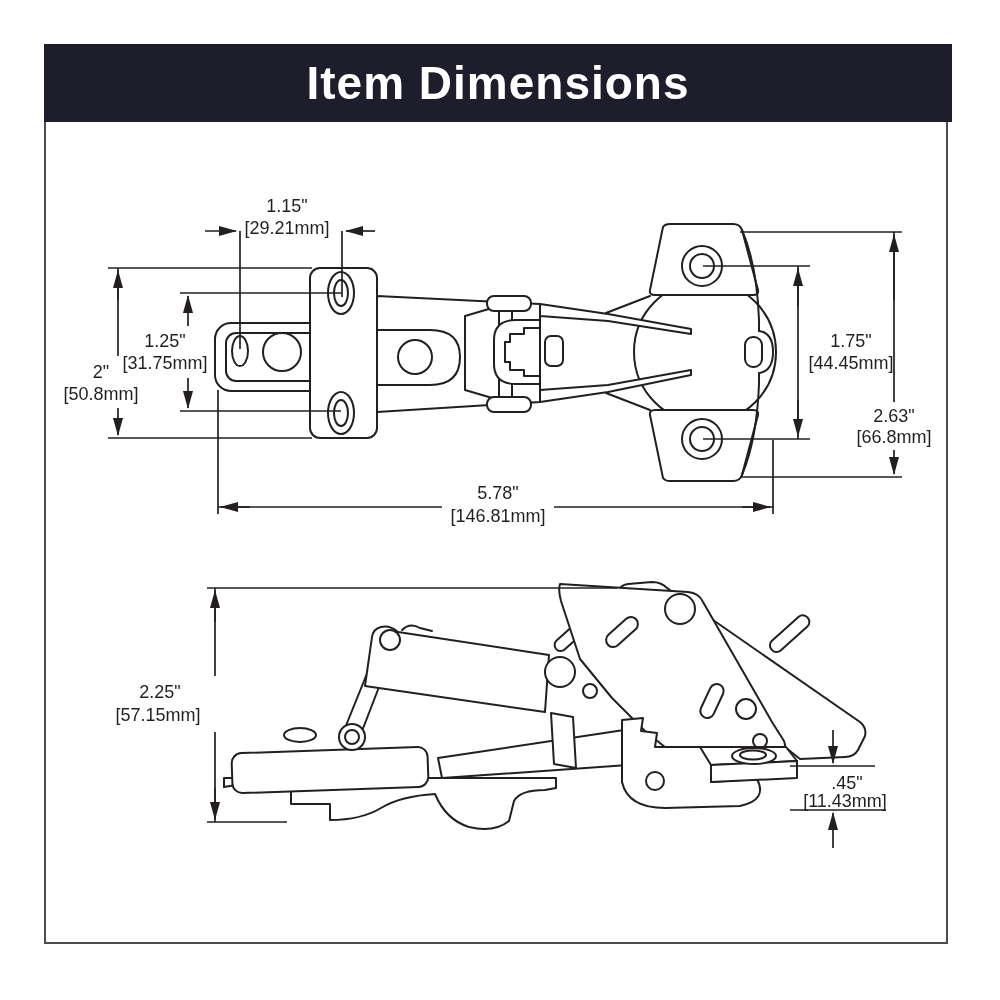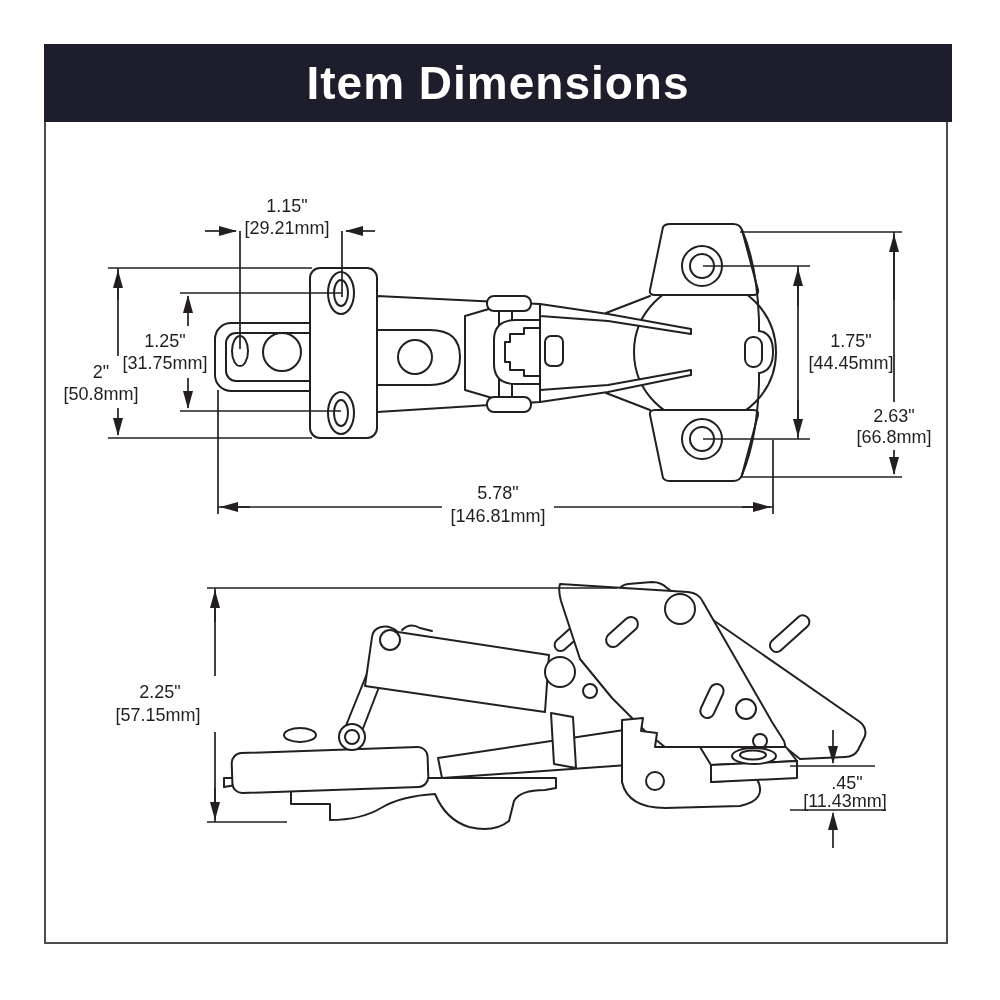--- a/index.html
+++ b/index.html
@@ -1,17 +1,17 @@
 <!DOCTYPE html>
 <html><head>
 <meta charset="utf-8">
 <style>
   html,body{margin:0;padding:0;background:#ffffff;width:1000px;height:1000px;
     font-family:"Liberation Sans",sans-serif;}
-  .stage{position:relative;width:1000px;height:1000px;background:#fff;overflow:hidden;}
+  .stage{position:relative;width:1000px;height:1000px;background:#fff;overflow:hidden;border-radius:9px;}
   .frame{position:absolute;left:44px;top:44px;width:904px;height:900px;
     border:2px solid #4d4d4d;box-sizing:border-box;background:#fff;}
   .header{position:absolute;left:44px;top:44px;width:908px;height:78px;
     background:#1d1d2b;display:flex;align-items:center;justify-content:center;box-sizing:border-box;}
   .header-title{color:#ffffff;font-size:46px;font-weight:bold;letter-spacing:1px;}
   svg.overlay{position:absolute;left:0;top:0;width:1000px;height:1000px;}
   .dim-text{font-size:18px;fill:#231f20;}
 </style>
 </head>
 <body>

